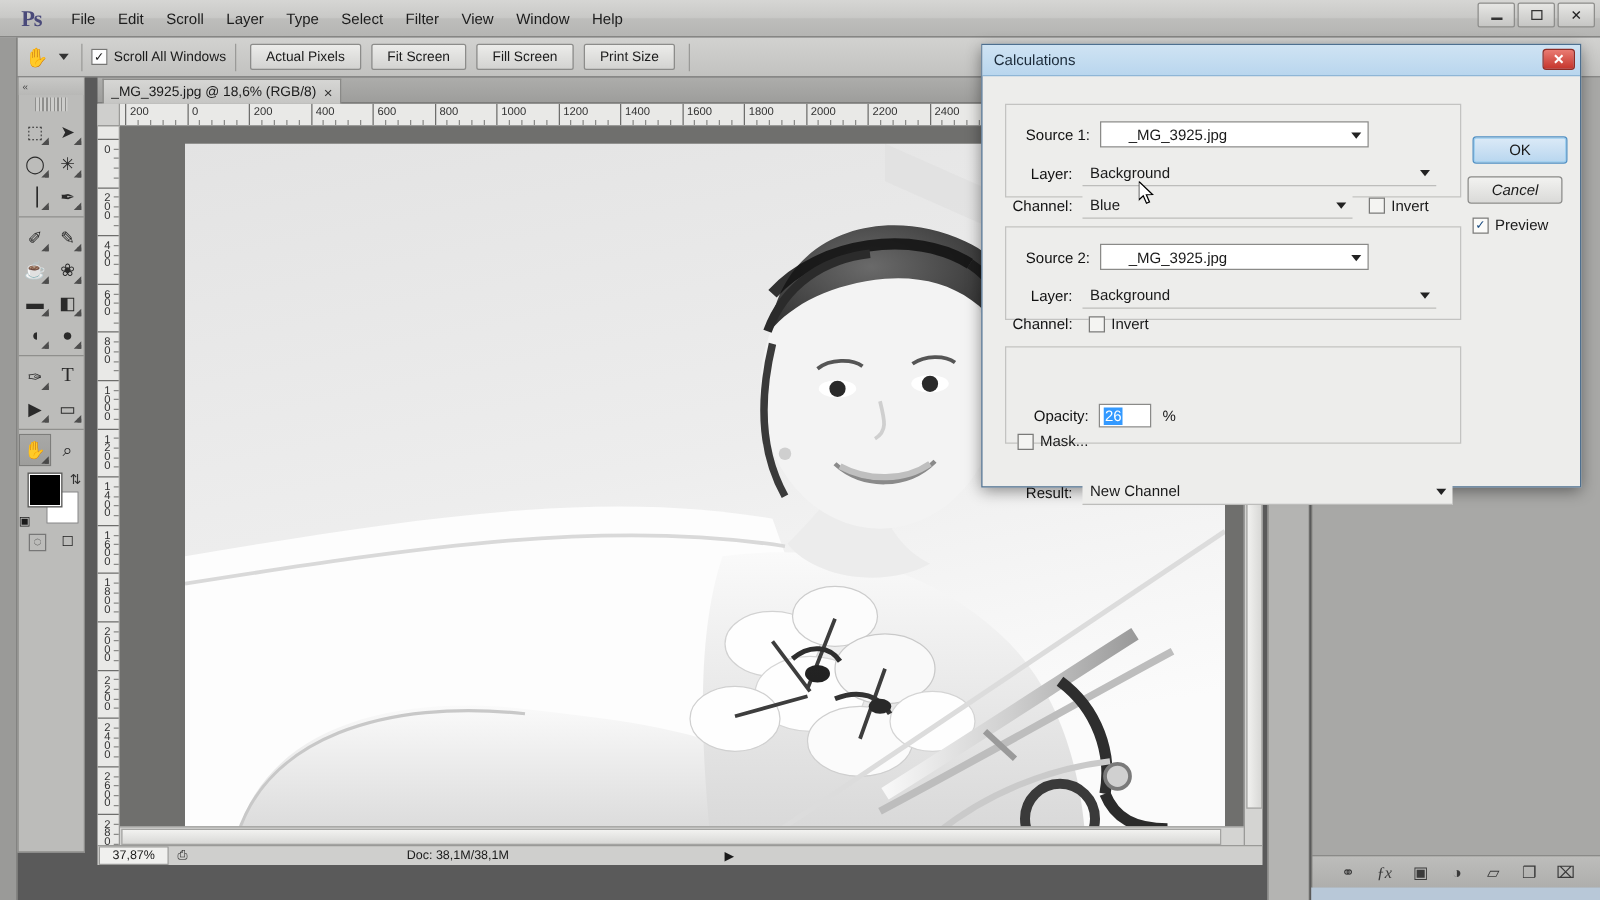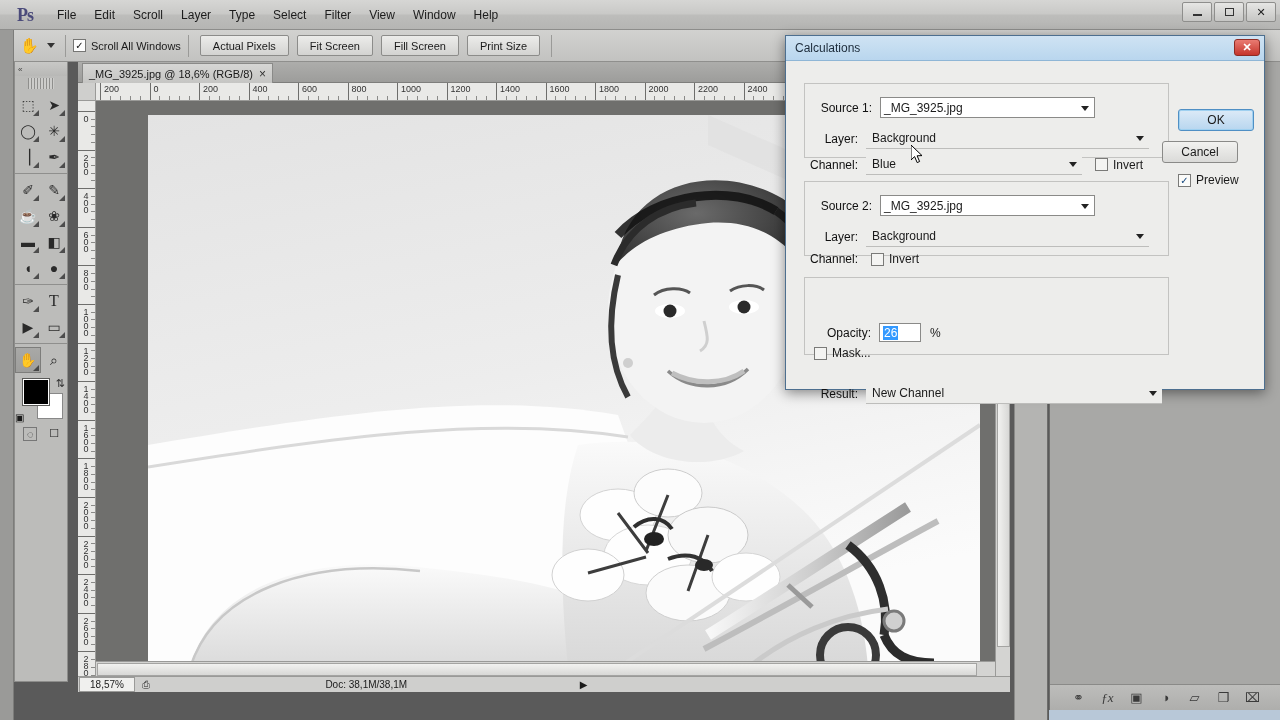--- a/index.html
+++ b/index.html
@@ -198,21 +198,21 @@
   .group { position:absolute; border:1px solid #c3c3c1; }
   .grp-src1 { left:18px; top:22px; width:365px; height:75px; }
   .grp-src2 { left:18px; top:120px; width:365px; height:75px; }
   .grp-blend { left:18px; top:216px; width:365px; height:78px; }
 
   .row { position:absolute; display:flex; align-items:center; }
   .lbl { text-align:right; font-size:12px; color:#111; }
 
   .combo {
     height:21px; background:#fff; border:1px solid #8a8a88;
-    display:flex; align-items:center; padding-left:3px;
+    display:flex; align-items:center; padding-left:22px;
     font-size:12px; position:relative;
   }
   .combo .arrow {
     position:absolute; right:5px; top:50%; margin-top:-2px;
     width:0;height:0;border-left:4px solid transparent;border-right:4px solid transparent;
     border-top:5px solid #222;
   }
   .flatcombo {
     height:21px; background:#ededeb; border:none;
     display:flex; align-items:center; padding-left:6px; font-size:12px; position:relative;
@@ -231,23 +231,23 @@
   .numsel { background:#3399ff; color:#fff; padding:0 1px; }
 
   .dlg-btn {
     position:absolute; width:76px; height:22px; font-size:12px;
     display:flex; align-items:center; justify-content:center;
     border-radius:3px;
   }
   .btn-ok { left:392px; top:48px;
     background: linear-gradient(to bottom,#dceaf7,#b8d6ef);
     border:1px solid #4f8fc4; box-shadow: 0 0 0 1px #9fd0f0 inset; }
-  .btn-cancel { left:376px; top:80px;
+  .btn-cancel { left:388px; top:80px;
     background: linear-gradient(to bottom,#f2f2f0,#dadad8);
-    border:1px solid #8a8a88; }
+    border:1px solid #8a8a88;font-style:italic; }
   .prev-row { position:absolute; left:392px; top:112px; display:flex; align-items:center; gap:5px; font-size:12px; }
 
   .cursor-arrow { position:absolute; left:911px; top:145px; width:13px; height:19px; }
 </style>
 </head>
 <body>
 
 <div id="app">
 
   <div class="titlebar">
@@ -684,21 +684,21 @@
     </div>
 
     <div class="sb-v">
       <div class="sb-thumb-v"></div>
     </div>
     <div class="sb-h">
       <div class="sb-thumb-h"></div>
     </div>
 
     <div class="statusbar">
-      <div class="st-zoom">18,57%</div>
+      <div class="st-zoom">37,87%</div>
       <div class="st-ic">⎙</div>
       <div class="st-doc">Doc: 38,1M/38,1M</div>
       <div class="st-arrow">▶</div>
       <div style="flex:1;"></div>
     </div>
   </div>
 
 
   <div class="rdock-narrow"></div>
   <div class="rdock-main">

